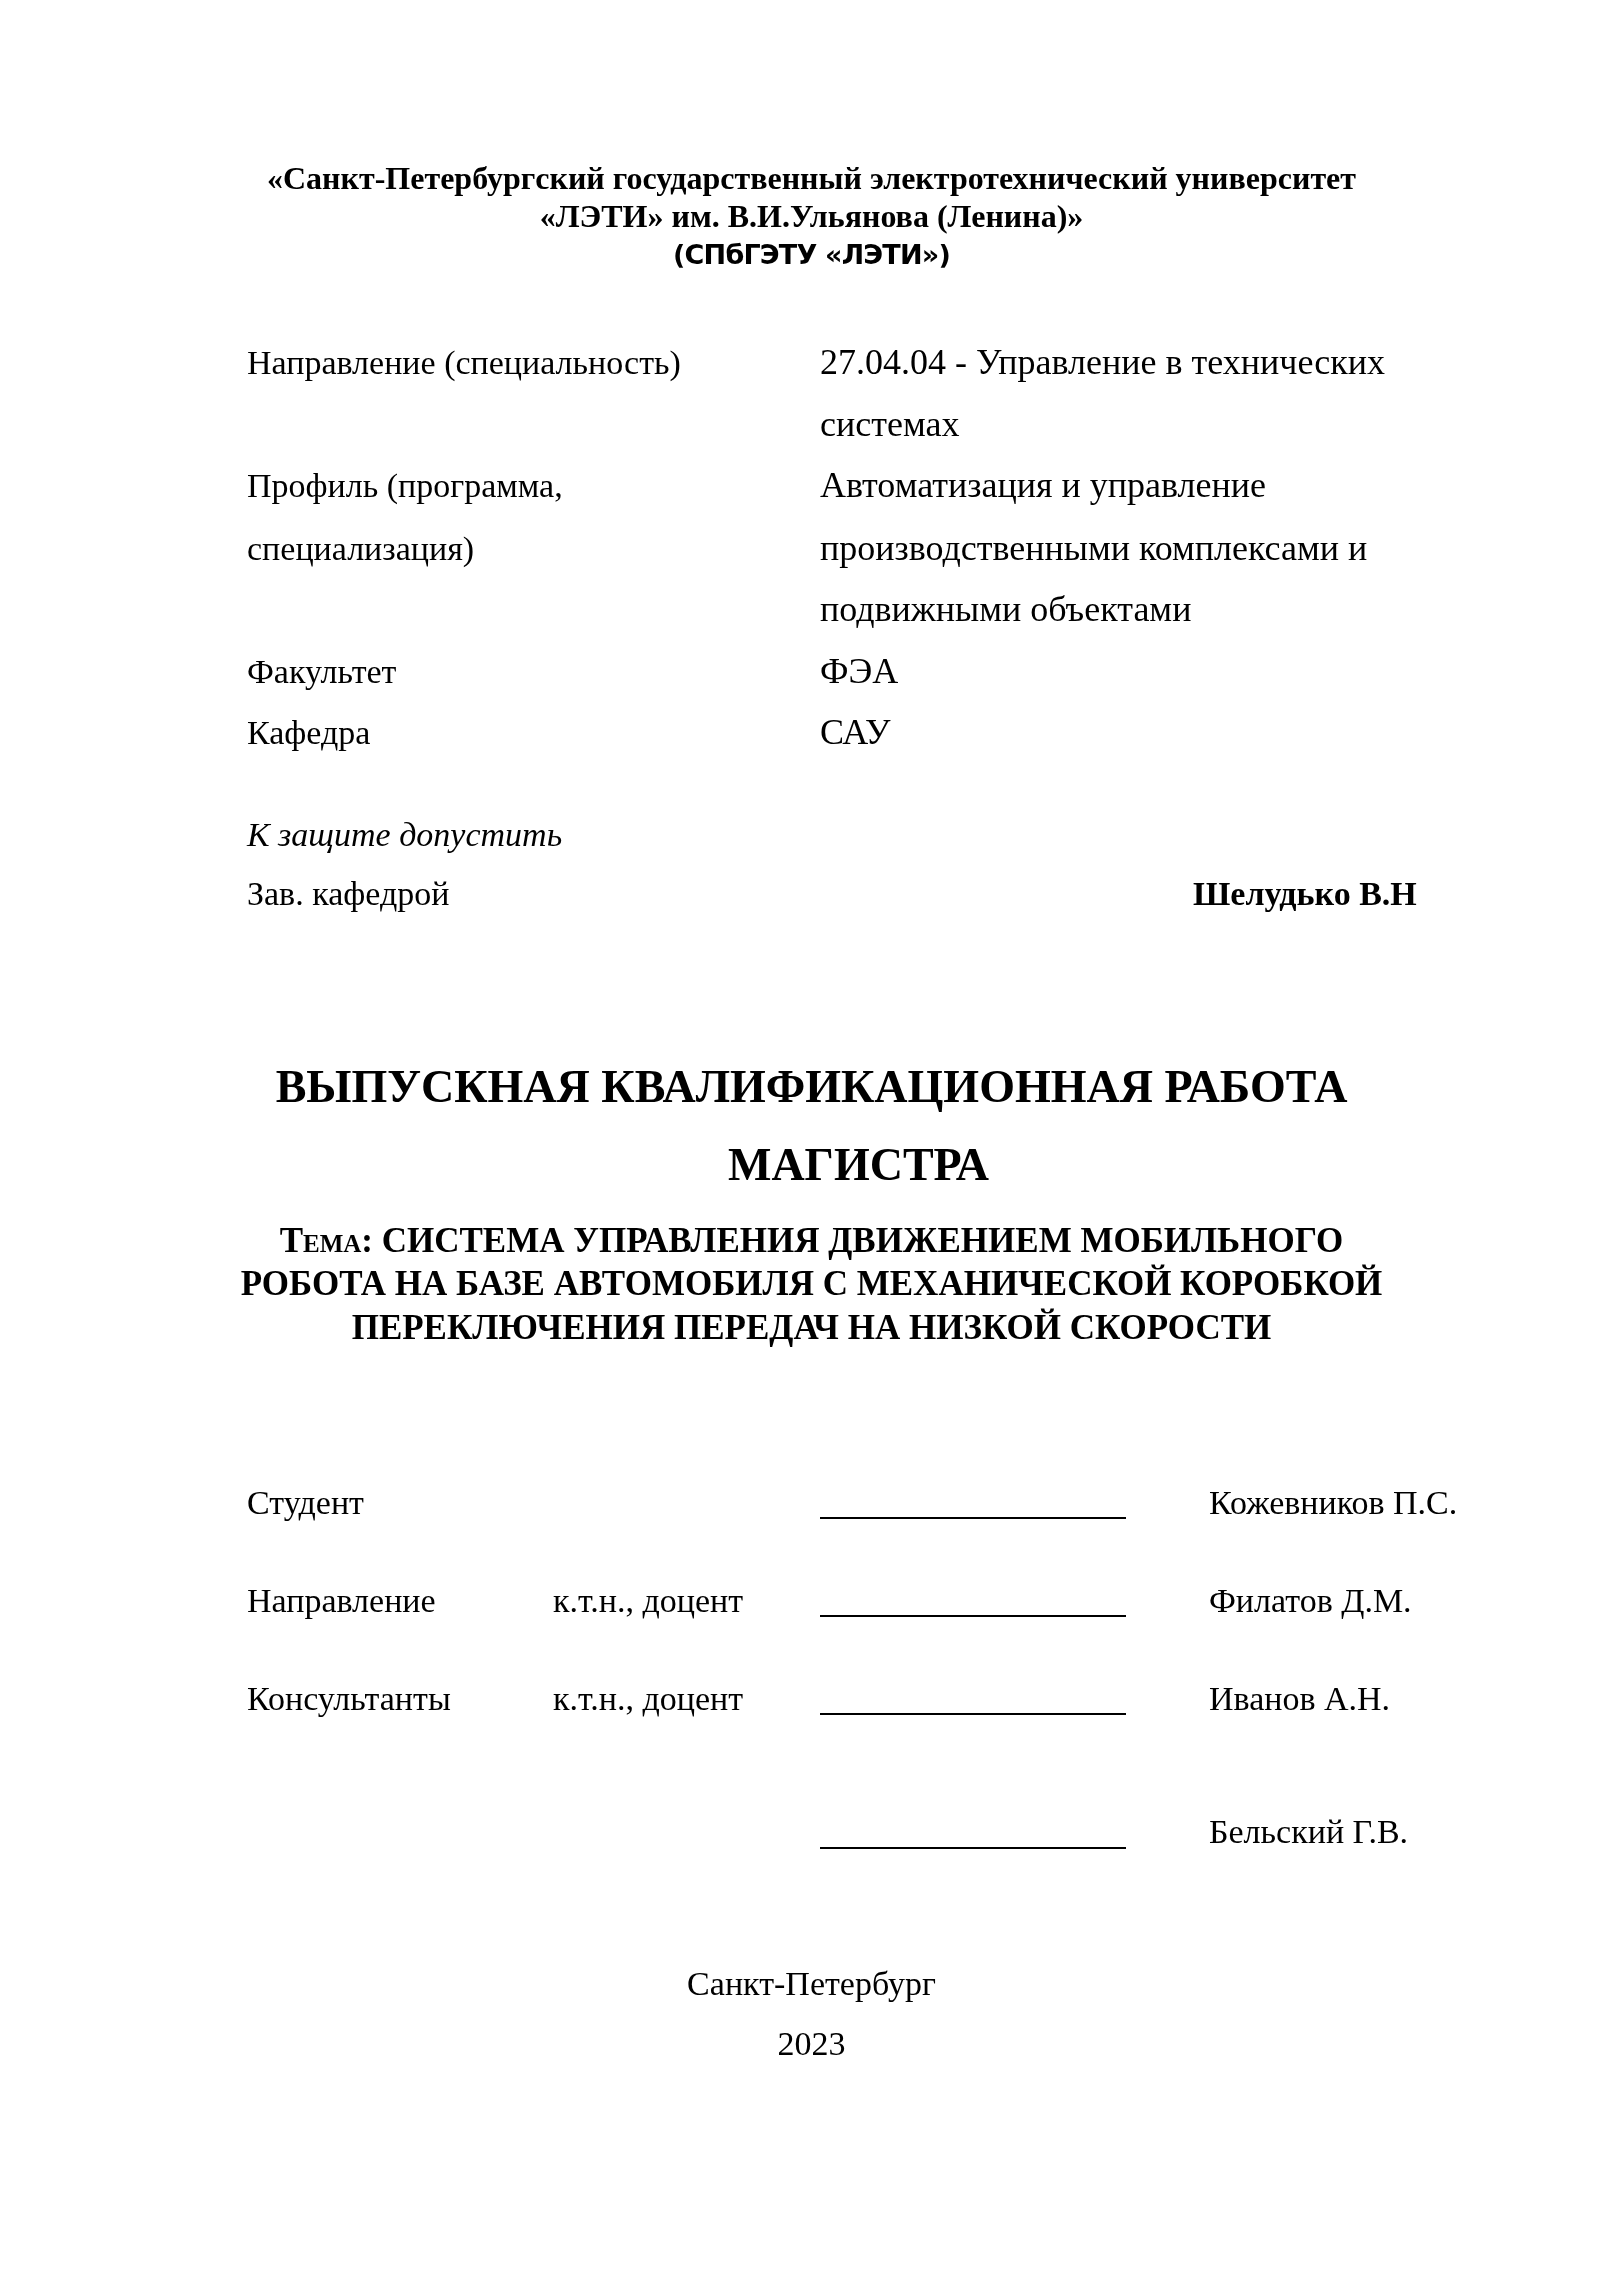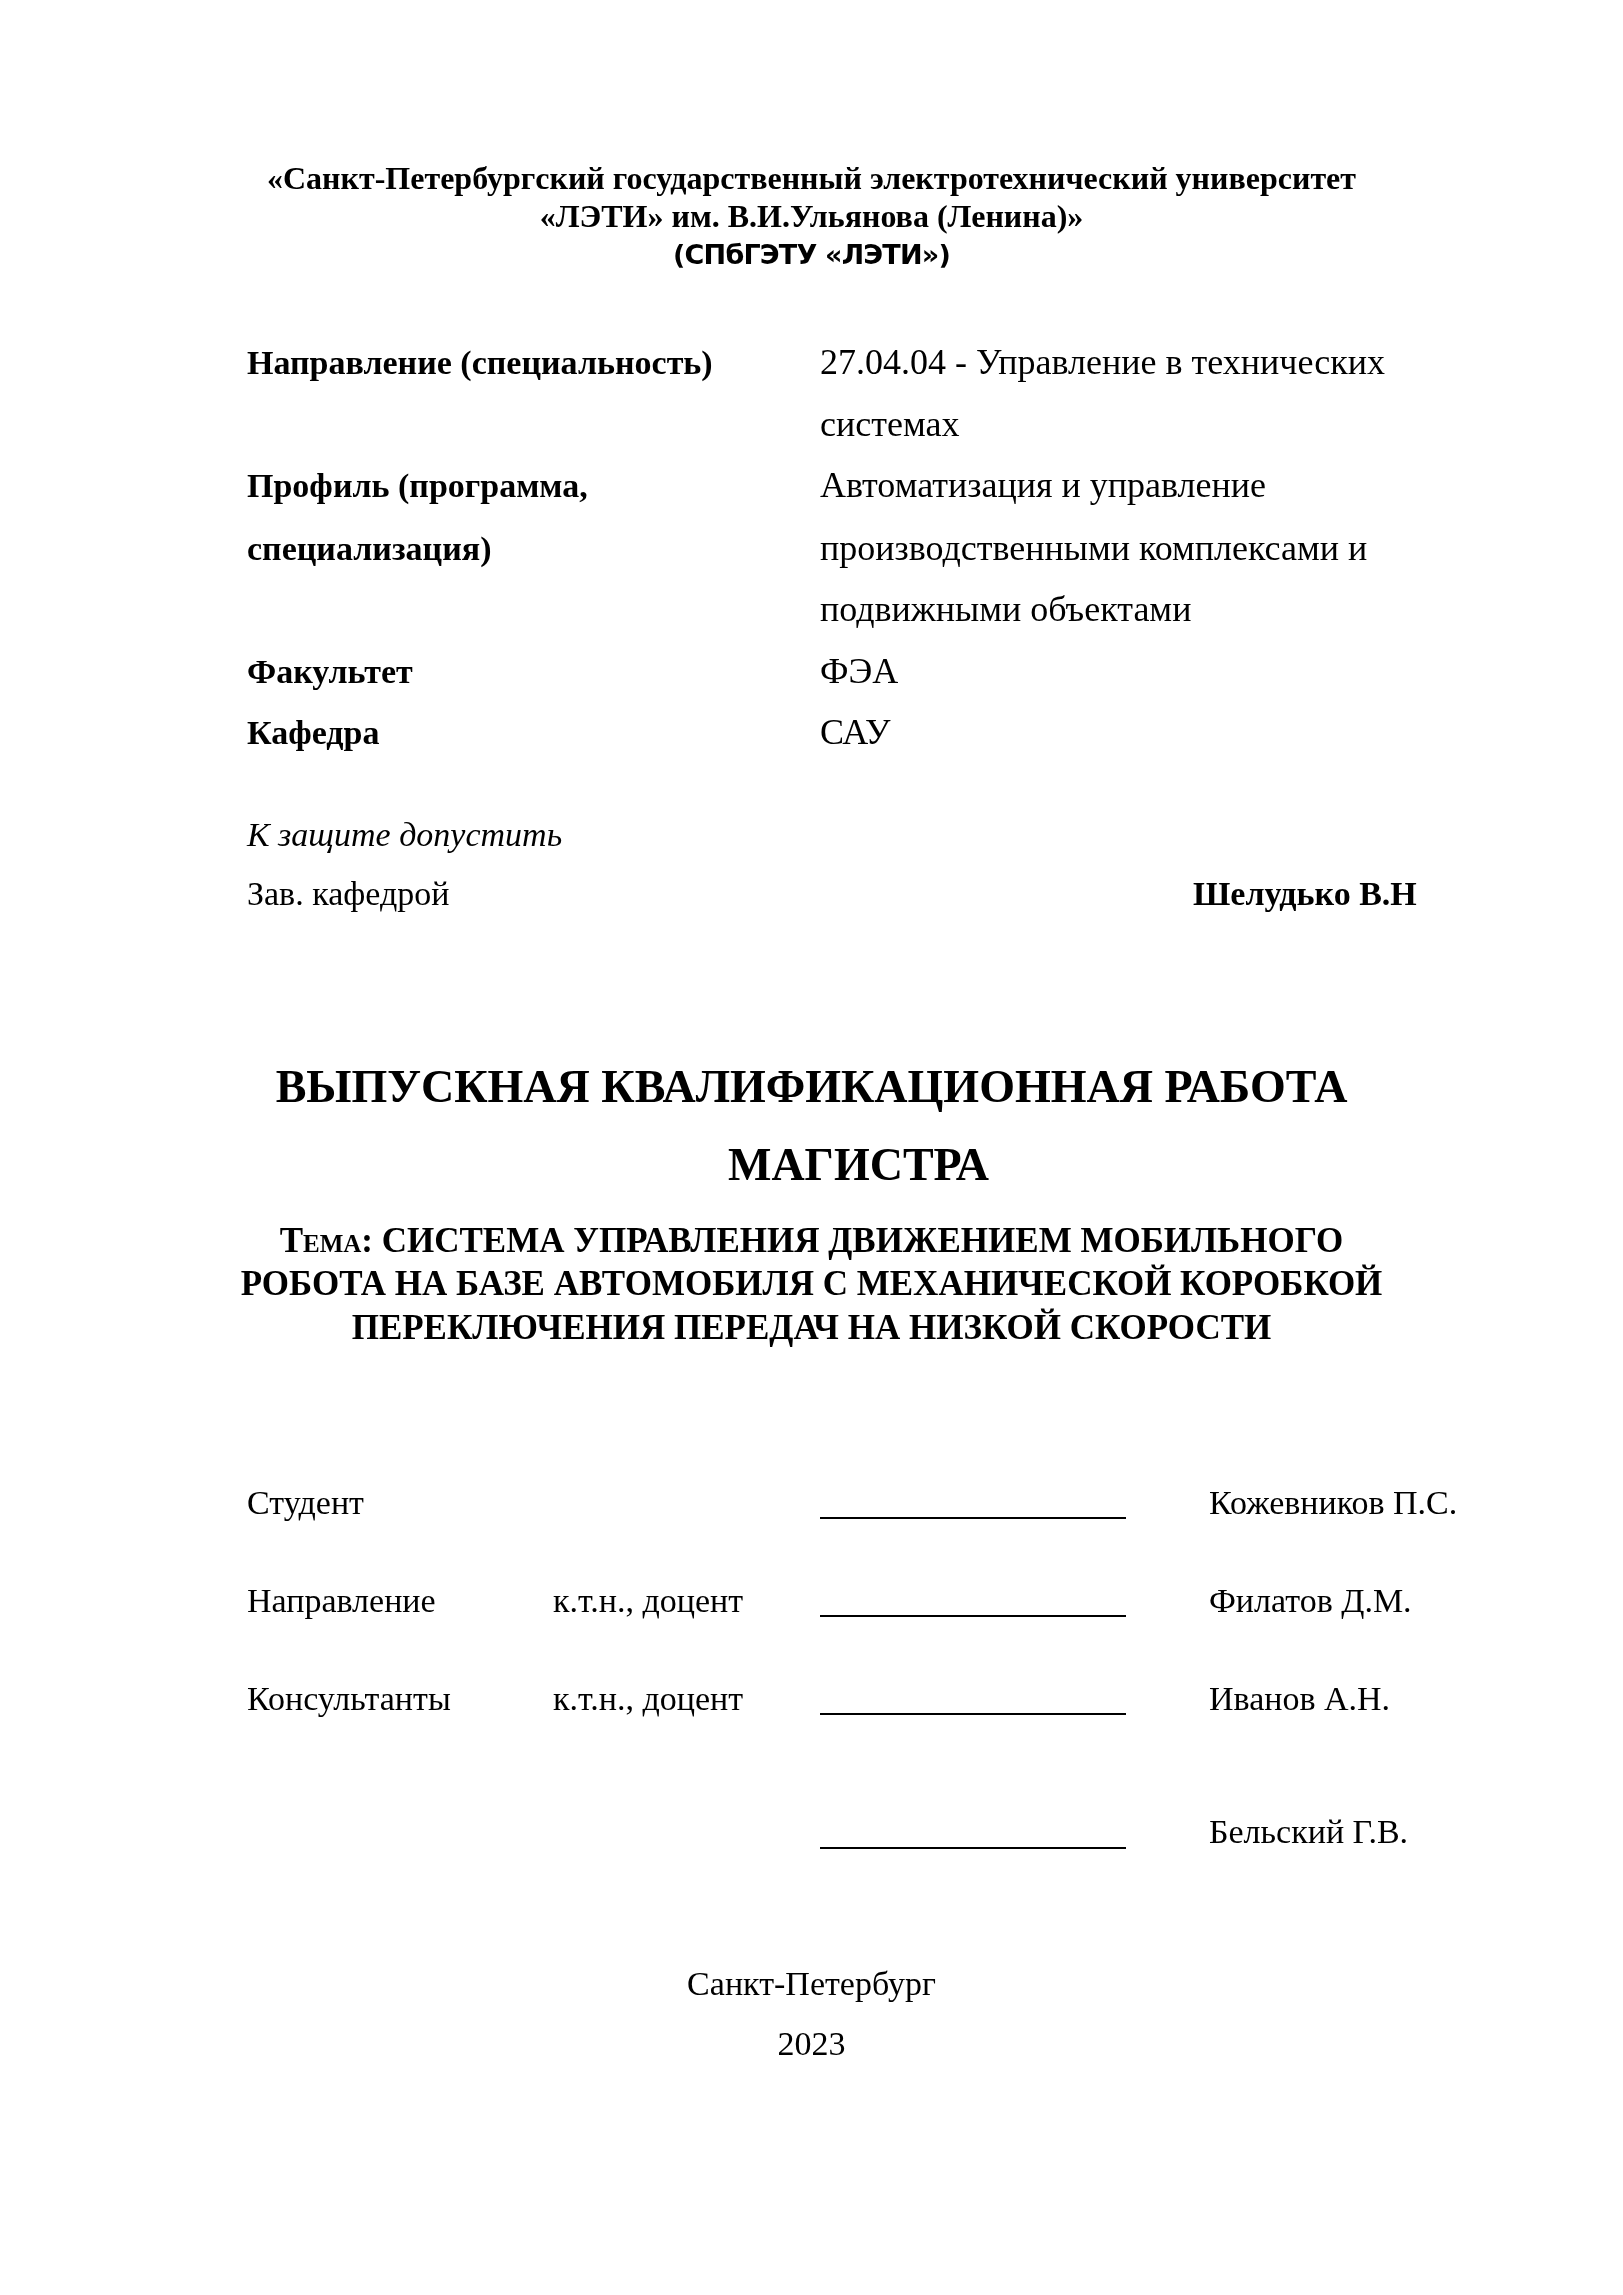--- a/index.html
+++ b/index.html
@@ -1,21 +1,21 @@
 <!DOCTYPE html>
 <html style="font-size:12.6px"><head>
 <meta charset="utf-8">
 <style>
   html, body { margin: 0; padding: 0; background: #ffffff; }
   body { width: 1623px; height: 2295px; position: relative; overflow: hidden; color: #000; font-family: "Liberation Serif", serif; }
   .abs { position: absolute; white-space: nowrap; }
   .center { left: 0; width: 1623px; text-align: center; }
   .hdr { font-weight: bold; font-size: 32px; line-height: 38px; }
   .hdr-sans { font-family: "DejaVu Sans", sans-serif; font-weight: bold; font-size: 27px; letter-spacing: -0.8px; }
-  .lbl { font-size: 34px; font-weight: bold; line-height: 41px; }
+  .lbl { font-size: 34px; font-weight: normal; line-height: 41px; }
   .val { font-size: 36px; line-height: 41px; }
   .ital { font-style: italic; font-size: 34px; text-align: right; }
   .reg { font-size: 34px; }
   .title { font-weight: bold; font-size: 46px; }
   .theme { font-weight: bold; font-size: 35px; line-height: 43px; }
   .theme .sc { font-variant: small-caps; }
   .sigline { font-size: 34px; letter-spacing: 0; }
   .sigline span { display: inline-block; width: 306px; border-bottom: 2.4px solid #000; height: 31px; }
 </style>
 </head>

